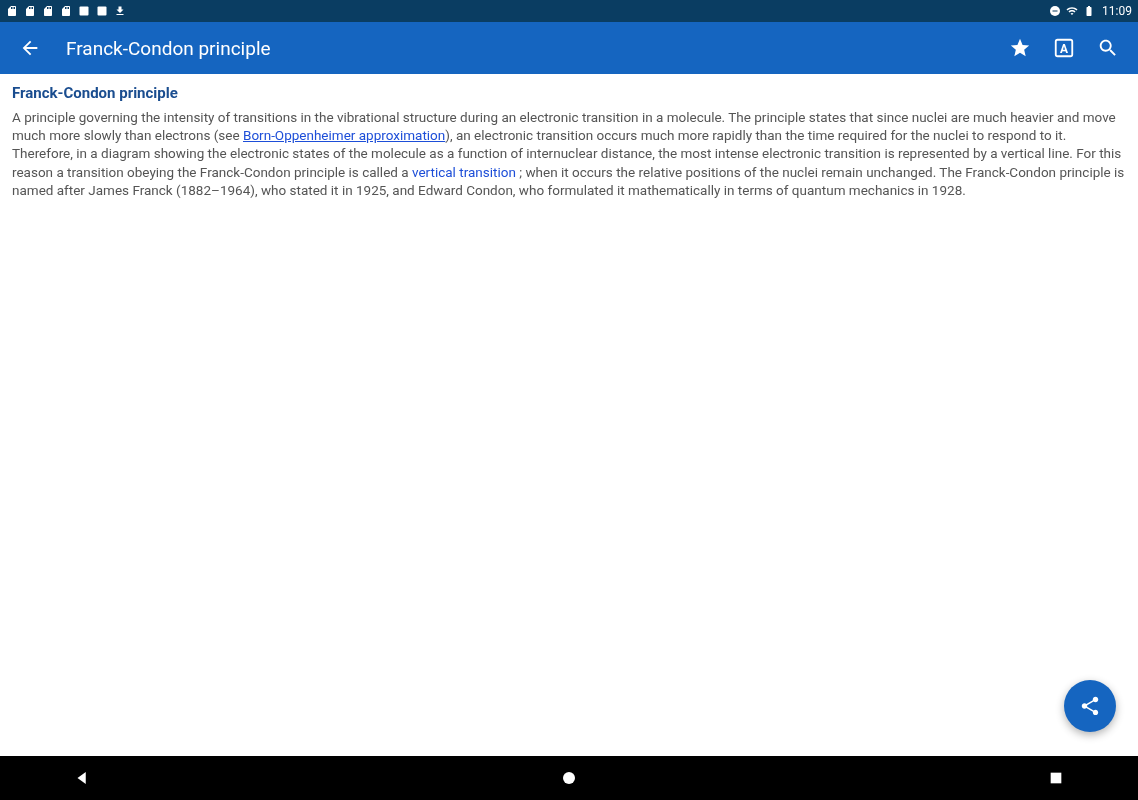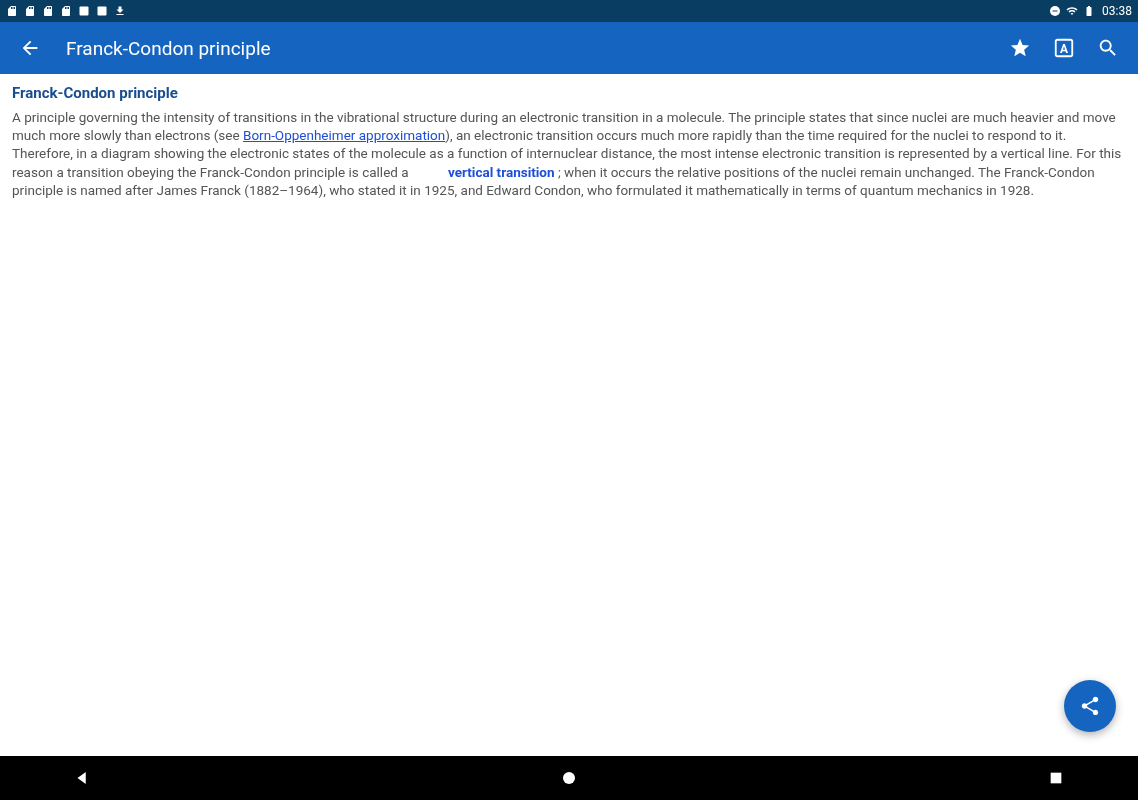--- a/index.html
+++ b/index.html
@@ -52,21 +52,21 @@
     .entry-body {
       color: #555;
       font-size: 13.5px;
       line-height: 1.35;
       text-align: left;
     }
     .entry-body a {
       color: #1d4ed8;
       text-decoration: underline;
     }
-    .link-bold { font-weight: bold; text-decoration: none !important; margin-left: 36px; }
+    .link-bold { font-weight: normal; text-decoration: none !important; }
     
     .fab {
       position: absolute;
       right: 22px;
       bottom: 24px;
       width: 52px;
       height: 52px;
       border-radius: 50%;
       background: #1565c0;
       display: flex;
@@ -139,21 +139,21 @@
     <span class="status-icon">
         <svg viewBox="0 0 24 24">
           <path d="M1 9l2 2c4.97-4.97 13.03-4.97 18 0l2-2C16.93 2.93 7.08 2.93 1 9zm8 8l3 3 3-3c-1.65-1.66-4.34-1.66-6 0zm-4-4l2 2c2.76-2.76 7.24-2.76 10 0l2-2C15.14 9.14 8.87 9.14 5 13z"></path>
         </svg>
       </span>
     <span class="status-icon">
         <svg viewBox="0 0 24 24">
           <path d="M15.67 4H14V2h-4v2H8.33C7.6 4 7 4.6 7 5.33v15.33C7 21.4 7.6 22 8.33 22h7.33c.74 0 1.34-.6 1.34-1.33V5.33C17 4.6 16.4 4 15.67 4z"></path>
         </svg>
       </span>
-    <span class="status-time">03:38</span>
+    <span class="status-time">11:09</span>
   </div>
 </div>
 
 <div class="app-bar">
   <div class="back-btn">
     <svg viewBox="0 0 24 24">
         <path d="M20 11H7.83l5.59-5.59L12 4l-8 8 8 8 1.41-1.41L7.83 13H20v-2z"></path>
       </svg>
   </div>
   <div class="app-title">Franck-Condon principle</div>

